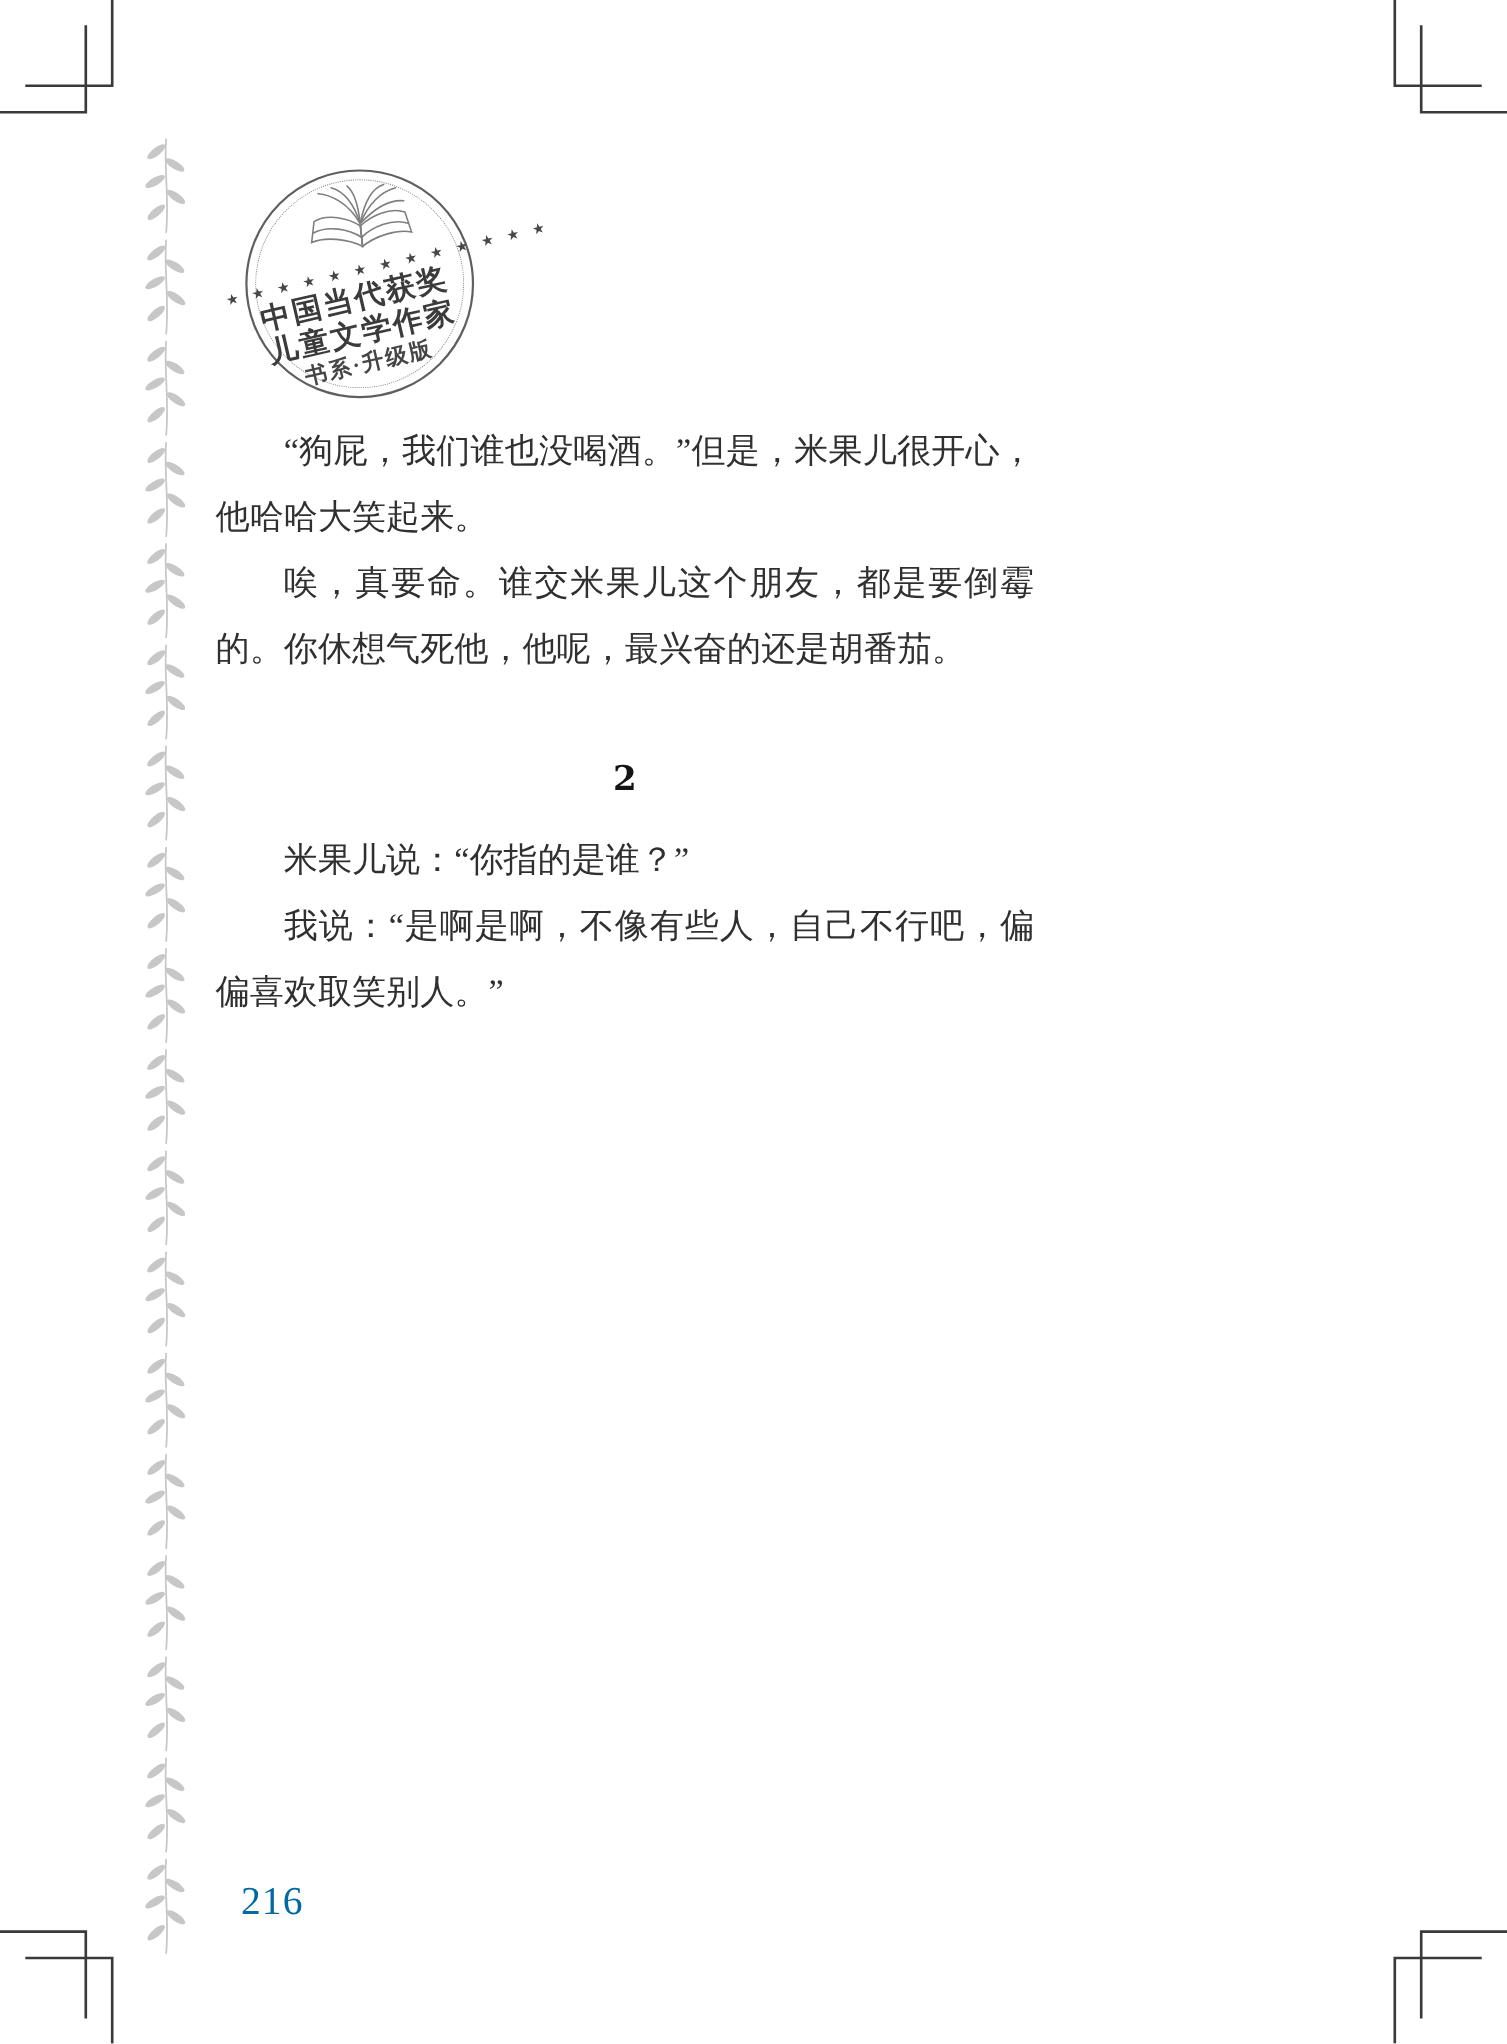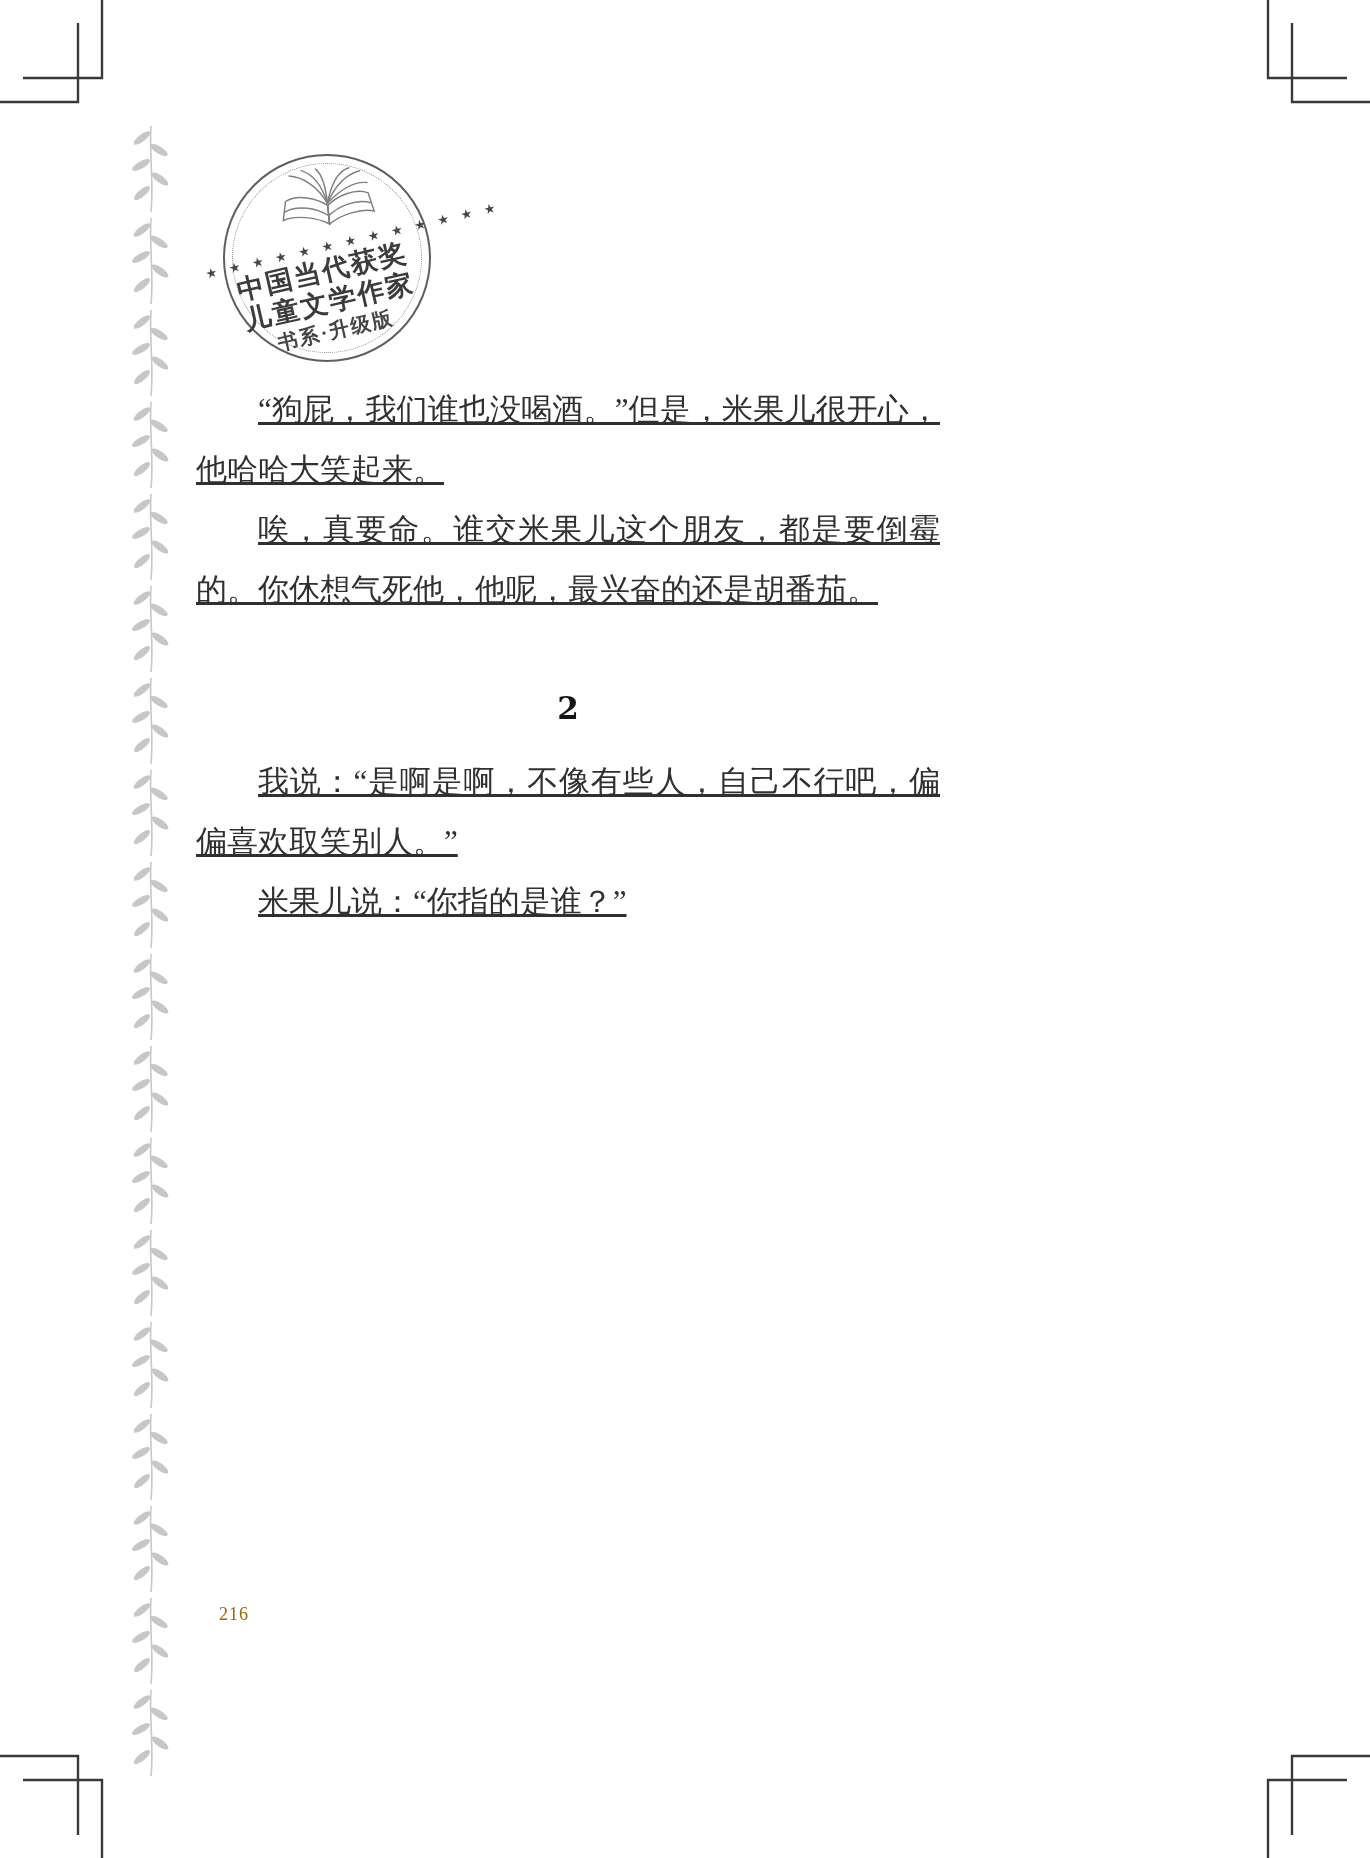--- a/index.html
+++ b/index.html
@@ -37,30 +37,30 @@
            font-family:"DejaVu Sans",sans-serif; line-height:16px; }
   .logo-l1,.logo-l2 { font-size:27px; font-weight:bold; letter-spacing:2px; line-height:31px; color:#3b3b3b; }
   .logo-l3 { font-size:20px; font-weight:bold; letter-spacing:2px; line-height:27px; color:#454545; }
 
   
   .textblock {
     position:absolute; left:196px; top:380px; width:744px;
     font-size:31px; line-height:60px; color:#303030;
     text-align:justify; text-justify:inter-character;
   }
-  .textblock p { margin:0; text-indent:2em;text-decoration:underline; }
+  .textblock p { margin:0; text-indent:2em; }
   .sec-heading {
     text-align:center; text-indent:0; font-weight:bold; font-size:31px;
     line-height:60px; margin:58px 0 14px 0; color:#141414;
     font-family:"DejaVu Serif",serif;
   }
 
   .pagenum {
-    position:absolute; left:219px; top:1604px; font-size:18px;
-    letter-spacing:1px; color:#a16207;
+    position:absolute; left:219px; top:1707px; font-size:36px;
+    letter-spacing:1px; color:#0369a1;
   }
 </style>
 </head>
 <body>
 
 <div class="page">
 
   <div class="corner tl">
     <svg viewBox="0 0 110 110">
         <path d="M102,0 V78 H23"></path>
@@ -143,19 +143,19 @@
       <div class="logo-l1">中国当代获奖</div>
       <div class="logo-l2">儿童文学作家</div>
       <div class="logo-l3">书系·升级版</div>
     </div>
   </div>
 
   <div class="textblock">
     <p>“狗屁，我们谁也没喝酒。”但是，米果儿很开心，他哈哈大笑起来。</p>
     <p>唉，真要命。谁交米果儿这个朋友，都是要倒霉的。你休想气死他，他呢，最兴奋的还是胡番茄。</p>
     <div class="sec-heading">2</div>
+    <p>米果儿说：“你指的是谁？”</p>
     <p>我说：“是啊是啊，不像有些人，自己不行吧，偏偏喜欢取笑别人。”</p>
-    <p>米果儿说：“你指的是谁？”</p>
   </div>
 
   <div class="pagenum">216</div>
 
 </div>
 
 </body></html>

